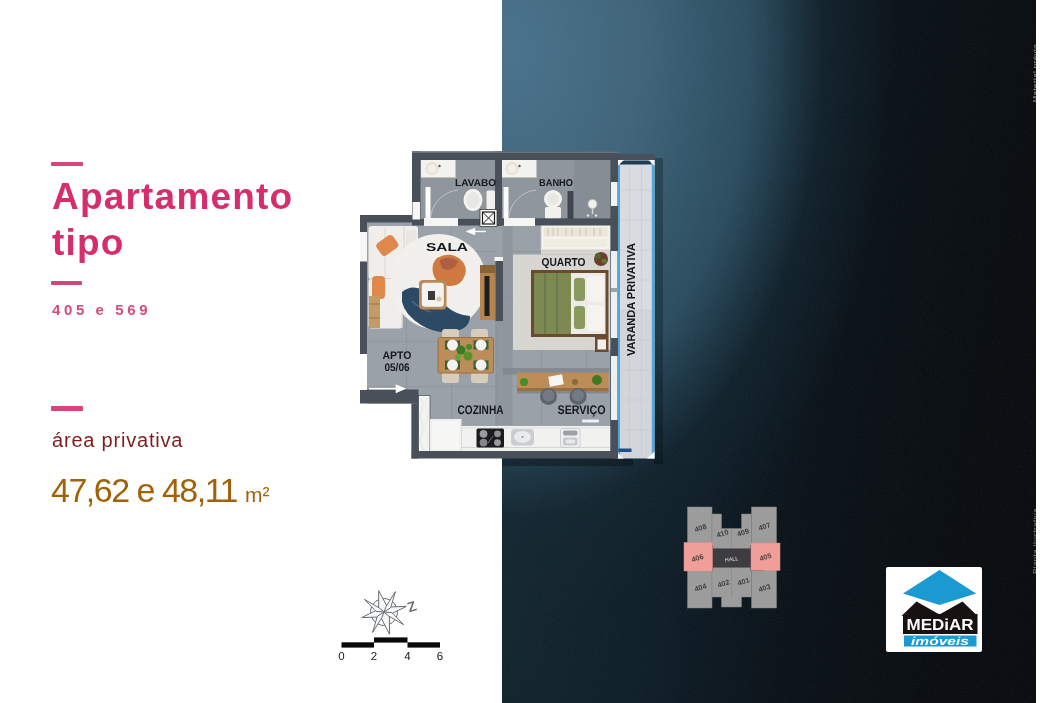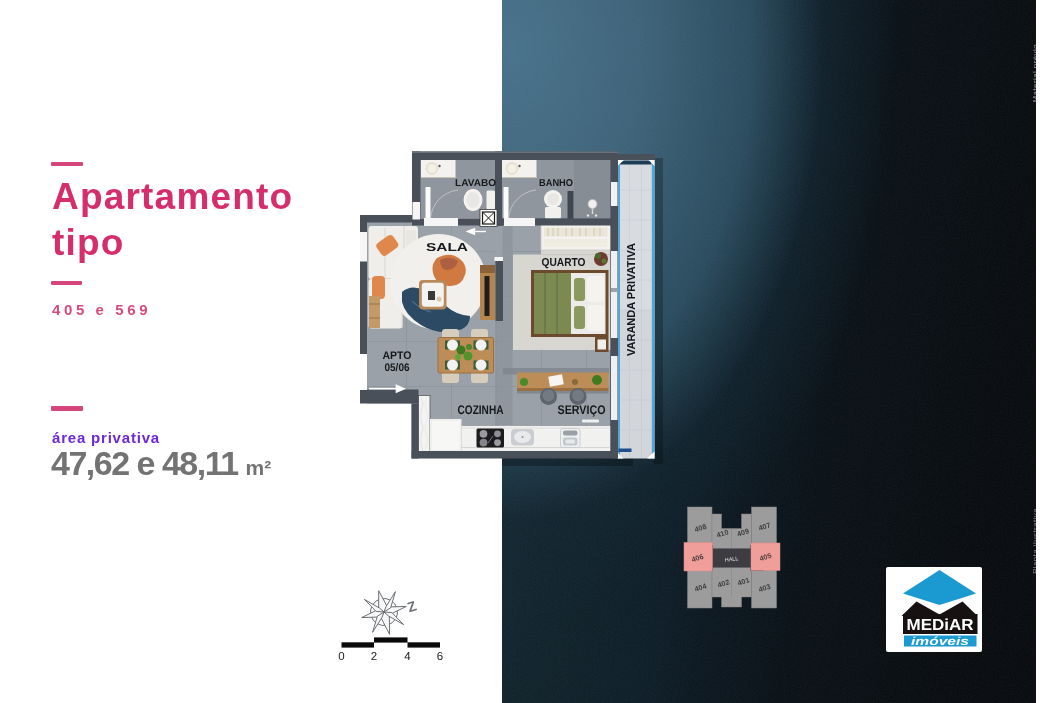--- a/index.html
+++ b/index.html
@@ -7,22 +7,22 @@
 .dark{position:absolute;left:502px;top:0;width:553px;height:703px;
 background:
 radial-gradient(ellipse 400px 600px at 10px 50px, #46708a 0%, #3c6177 32%, #27495c 60%, rgba(17,38,50,0.5) 78%, rgba(0,0,0,0) 96%),
 radial-gradient(ellipse 260px 420px at 0px 620px, rgba(22,50,62,0.4), rgba(0,0,0,0) 75%),
 linear-gradient(100deg, #16374680 0%, rgba(13,33,43,0.5) 20%, #091721 40%, #060d13 60%, #05080b 82%, #04060a 100%),
 linear-gradient(#060b10,#060b10);}
 .noise{position:absolute;left:502px;top:0;width:553px;height:703px;opacity:0.5}
 .dash{position:absolute;background:#d5477c;border-radius:1px}
 .h1{position:absolute;left:52px;top:174px;font-size:37px;line-height:45.5px;font-weight:bold;color:#d62e6c;letter-spacing:1.2px}
 .sub{position:absolute;left:52px;top:301px;font-size:15px;font-weight:bold;color:#d64a7e;letter-spacing:3.6px}
-.ap{position:absolute;left:52px;top:429px;font-size:15px;font-weight:bold;color:#6d28d9;letter-spacing:0.8px}
-.big{position:absolute;left:51px;top:444px;font-size:34px;line-height:39px;font-weight:bold;color:#737373;letter-spacing:-1.5px}
+.ap{position:absolute;left:52px;top:429px;font-size:20px;font-weight:normal;color:#7f1d1d;letter-spacing:0.8px}
+.big{position:absolute;left:51px;top:471px;font-size:34px;line-height:39px;font-weight:normal;color:#a16207;letter-spacing:-1.5px}
 .big .m2{font-size:21px;letter-spacing:0px}
 .vtext{position:absolute;writing-mode:vertical-rl;transform:rotate(180deg);font-size:8px;letter-spacing:0.4px;color:#96a0a6}
 svg text{font-family:"Liberation Sans",sans-serif;text-rendering:geometricPrecision}
 </style>
 </head>
 <body>
 <div class="page">
 
 <div class="dark"></div>
 

